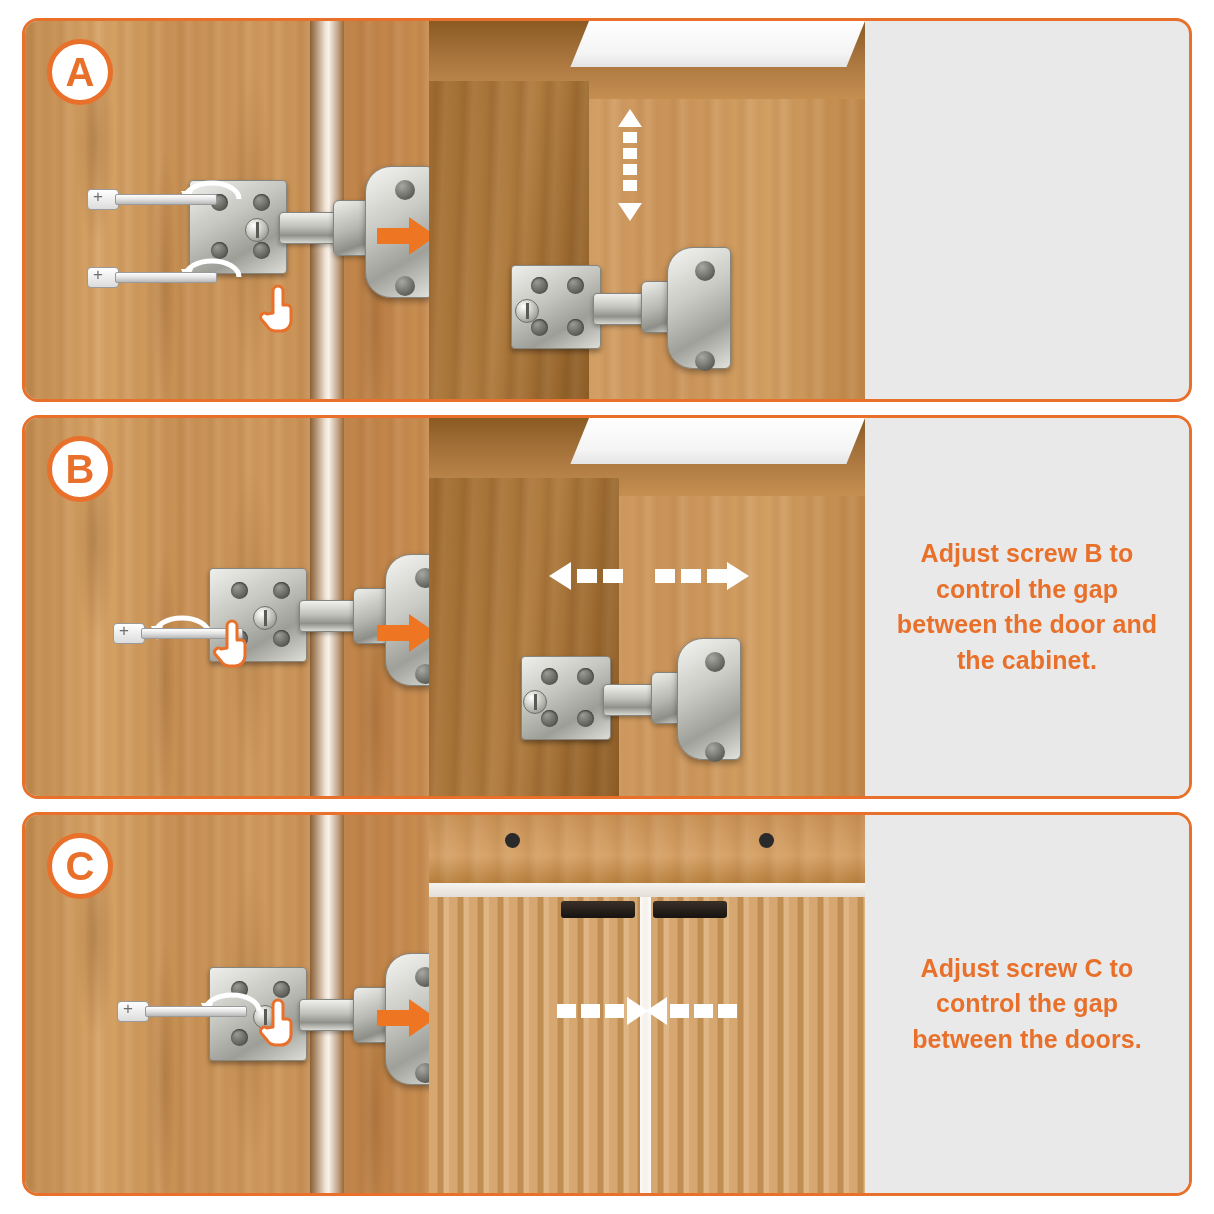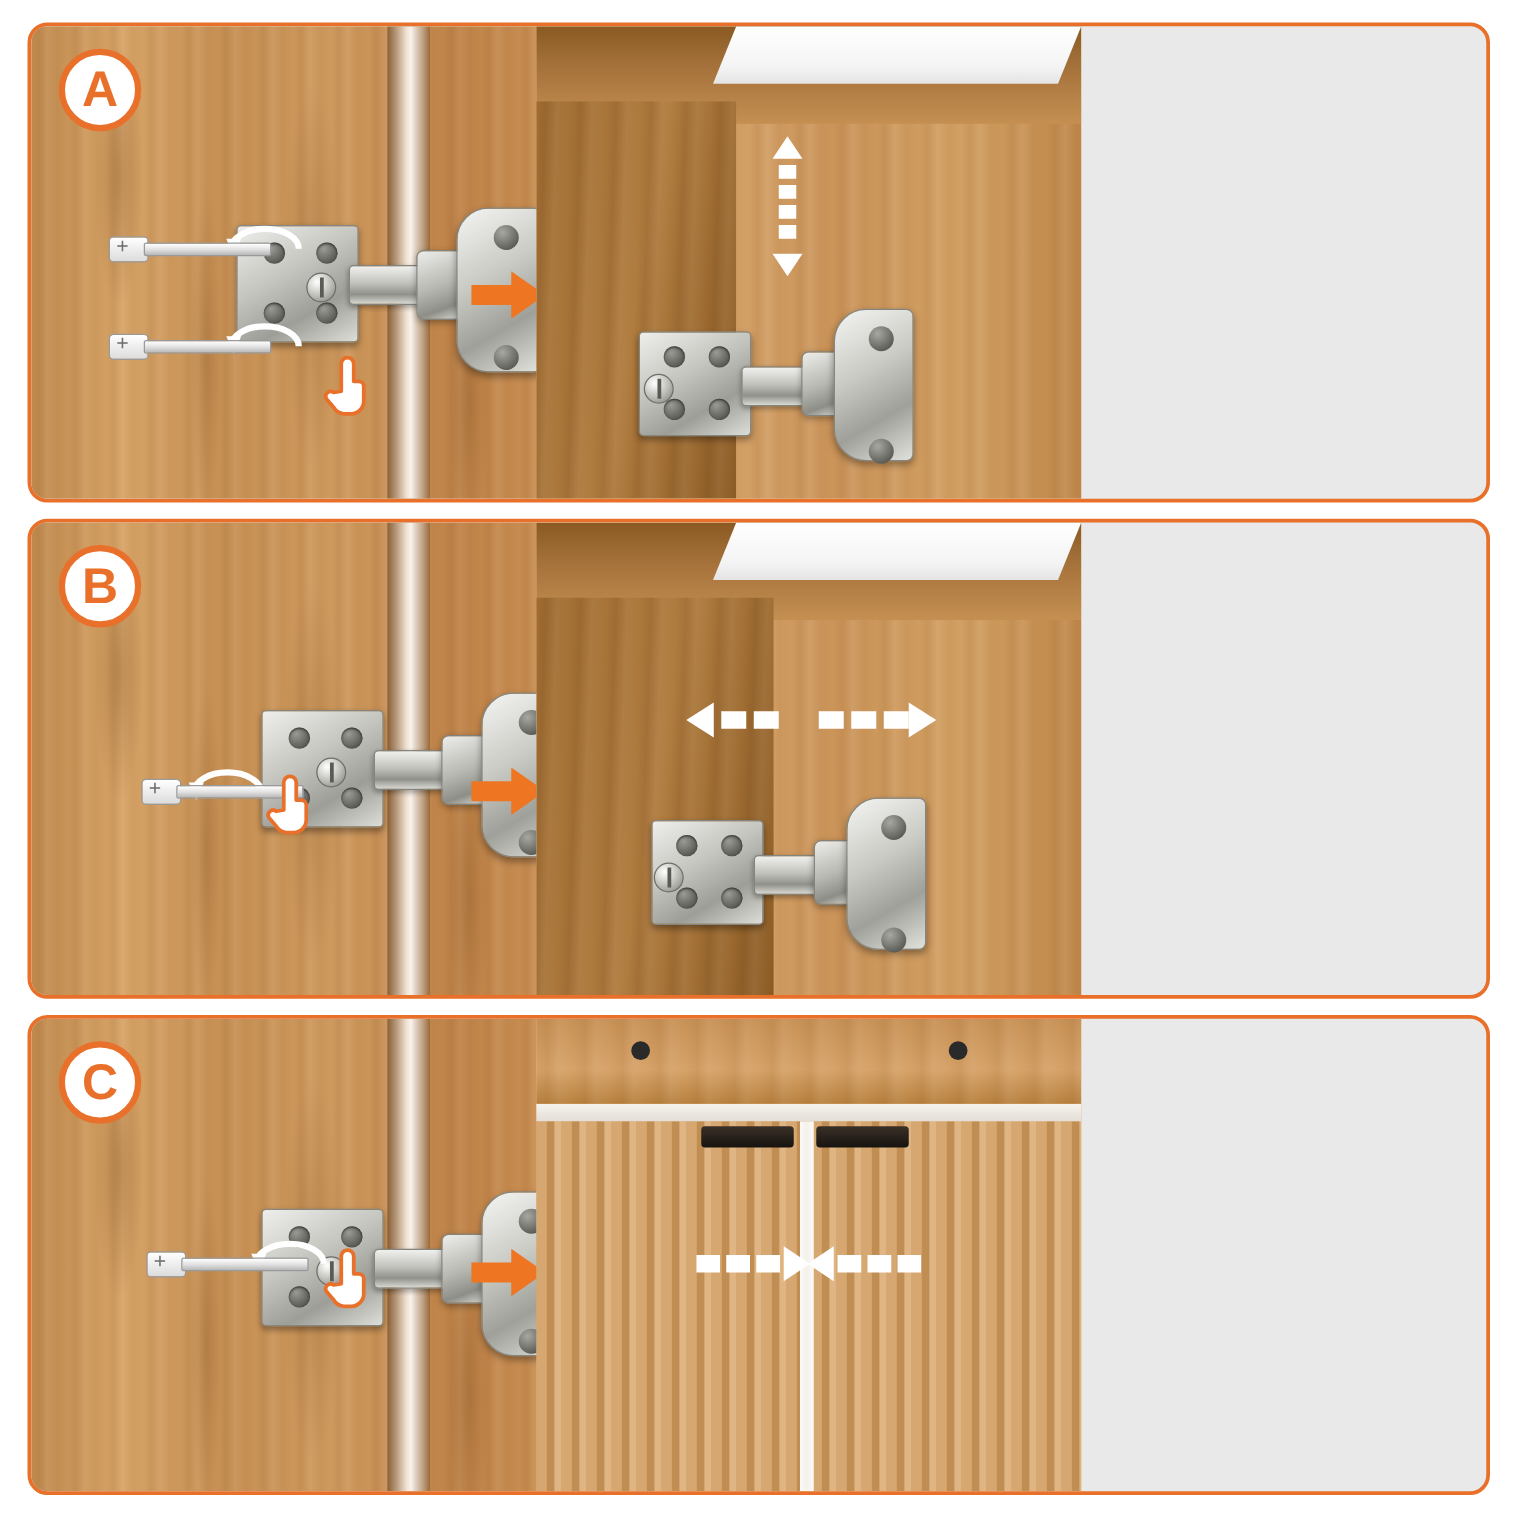--- a/index.html
+++ b/index.html
@@ -497,20 +497,23 @@
         <div class="cup-hole" style="left:62px; top:60px;"></div>
         <div class="big-screw" style="left:8px; top:40px;"></div>
         <div class="arm" style="left:88px; top:34px; width:62px;"></div>
         <div class="elbow" style="left:136px; top:22px; width:32px; height:50px;"></div>
         <div class="mount" style="left:162px; top:-12px; border-radius:26px 6px 6px 26px; width:62px; height:120px;"></div>
         <div class="mount-ear" style="left:190px; top:2px;"></div>
         <div class="mount-ear" style="left:190px; top:92px;"></div>
       </div>
     </div>
 
+    <div class="caption">
+      <p>Adjust screw B to control the gap between the door and the cabinet.</p>
+    </div>
   </div>
 
   <div class="panel">
 
     <div class="badge">C</div>
 
     <div class="photo-left">
       <div class="grain-ovals"></div>
 
       <div class="hinge" style="left:178px; top:148px; width:250px; height:130px;">
@@ -569,15 +572,18 @@
           <rect x="48" y="11" width="19" height="14" fill="#ffffff"></rect>
           <polygon points="91,18 70,4 70,32" fill="#ffffff"></polygon>
           <polygon points="89,18 110,4 110,32" fill="#ffffff"></polygon>
           <rect x="113" y="11" width="19" height="14" fill="#ffffff"></rect>
           <rect x="137" y="11" width="19" height="14" fill="#ffffff"></rect>
           <rect x="161" y="11" width="19" height="14" fill="#ffffff"></rect>
         </svg>
       </div>
     </div>
 
+    <div class="caption">
+      <p>Adjust screw C to control the gap between the doors.</p>
+    </div>
   </div>
 
 </div>
 
 </body></html>

